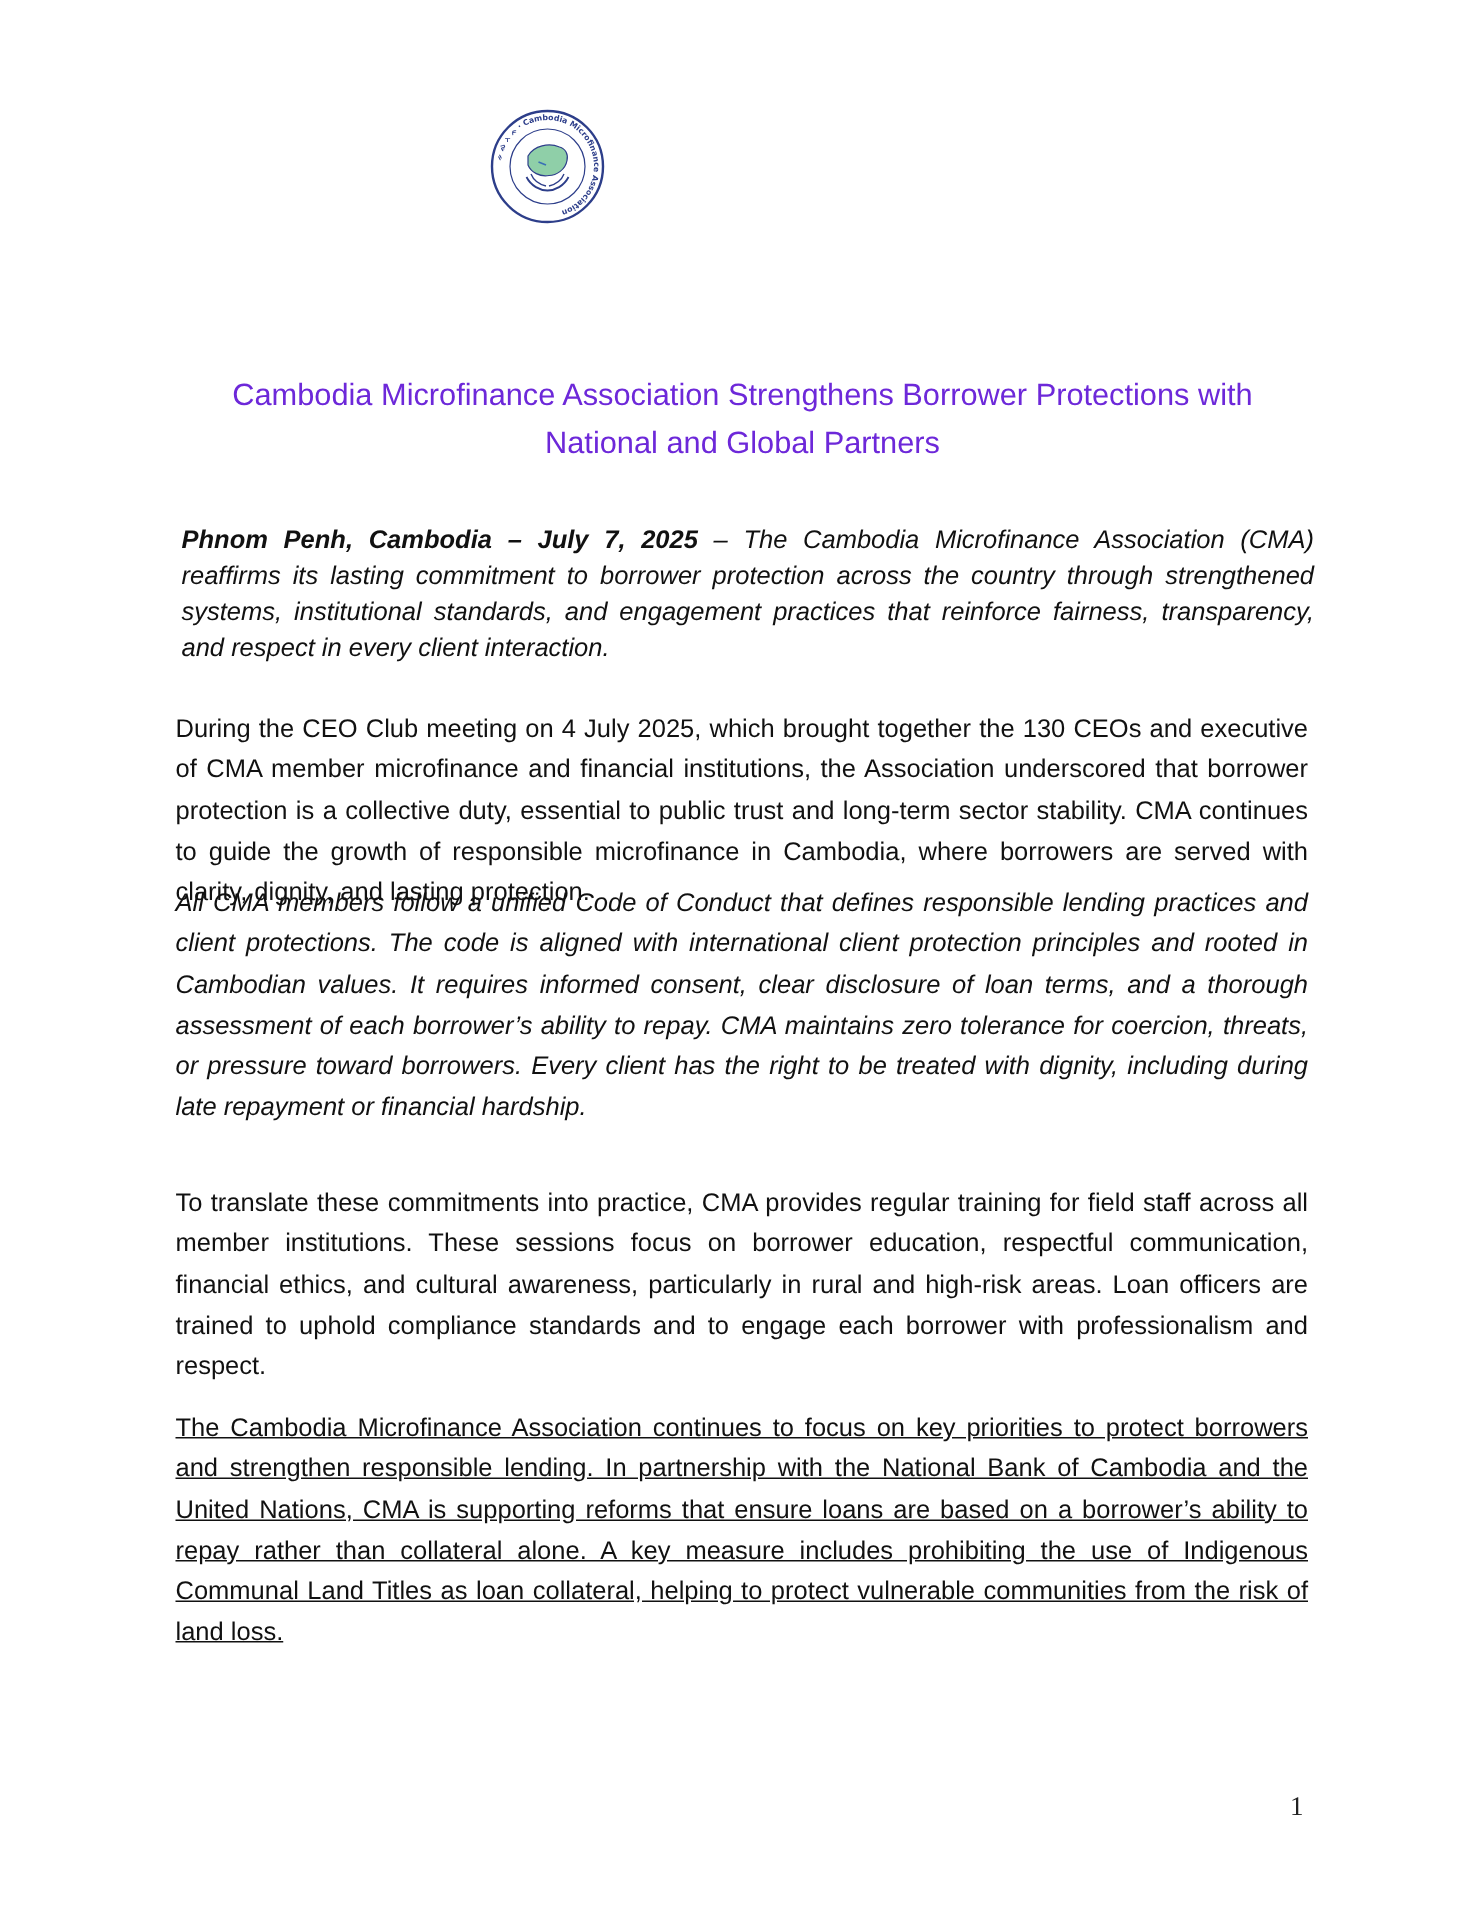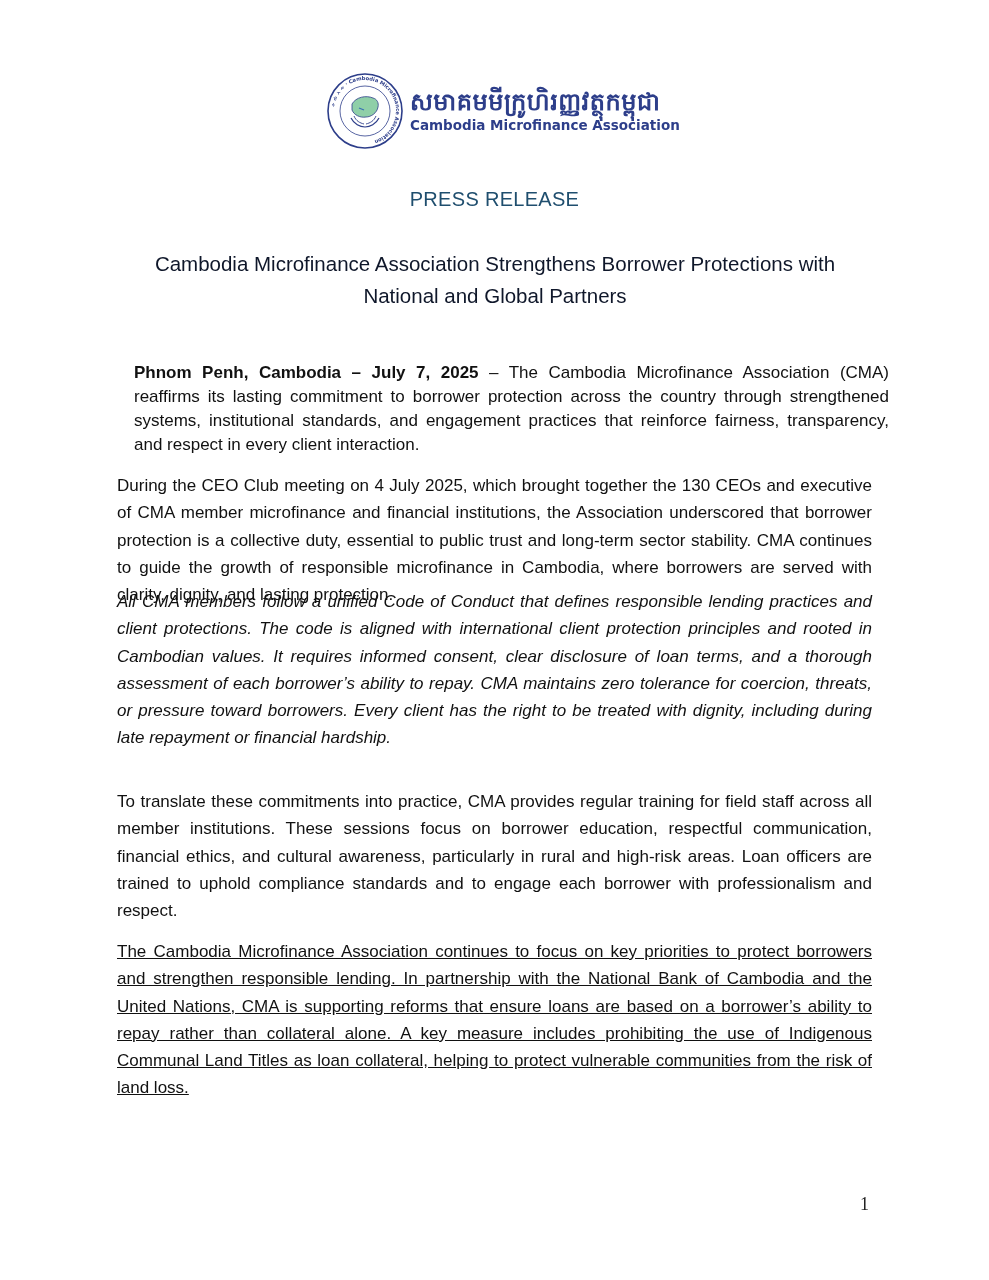--- a/index.html
+++ b/index.html
@@ -10,21 +10,21 @@
   .seal { width: 78px; height: 78px; position: relative; }
   .seal svg { width: 78px; height: 78px; display: block; }
   .logo-text { margin-left: 6px; display: flex; flex-direction: column; }
   .khmer-name { font-family: "DejaVu Sans", sans-serif; font-weight: bold; font-size: 24px; color: #2d3e8a; line-height: 28px; letter-spacing: 0.5px; }
   .en-name { font-family: "DejaVu Sans", sans-serif; font-weight: bold; font-size: 13.5px; color: #2d3e8a; line-height: 18px; margin-top: 0; }
 
   .press { position: absolute; left: 0; width: 989px; top: 188px; text-align: center;
     font-family: "Liberation Sans", sans-serif; font-size: 20px; color: #1f4e6e; letter-spacing: 0.3px; }
 
   .headline { position: absolute; left: 120px; width: 750px; top: 248px; text-align: center;
-    font-family: "Liberation Sans", sans-serif; font-size: 20.5px; line-height: 32px; color: #0f172a; }
+    font-family: "Liberation Sans", sans-serif; font-size: 20.5px; line-height: 32px; color: #6d28d9; }
 
   .body-text { position: absolute; left: 117px; width: 755px;
     font-family: "Liberation Sans", sans-serif; font-size: 17px; color: #111; text-align: justify; }
   .p1 { top: 344px; line-height: 24px; }
   .p2 { top: 472px; line-height: 27.3px; }
   .p3 { top: 588px; line-height: 27.3px; font-style: italic; }
   .p4 { top: 788px; line-height: 27.3px; }
   .p5 { top: 938px; line-height: 27.3px; text-decoration: underline; }
   .body-text b { font-weight: bold; }
 
@@ -46,31 +46,26 @@
         <text font-family="DejaVu Sans, sans-serif" font-size="5.2" fill="#2d3e8a" font-weight="bold">
           <textPath href="#ringPath" startOffset="2%">ᨀ ᨁ ᨂ ᨃ · Cambodia Microfinance Association</textPath>
         </text>
         <path d="M26 32 C30 25,40 23,47 26 C51 27,53 31,52 35 C51 41,45 45,40 45 C34 46,28 43,26 38 Z" fill="#8fcfa8" stroke="#2d3e8a" stroke-width="0.8"></path>
         <path d="M33 36 L38 38" stroke="#3a6fb5" stroke-width="1.2"></path>
         <path d="M25 46 C28 52,34 55,39 55 C44 55,50 52,53 46" fill="none" stroke="#2d3e8a" stroke-width="1.2"></path>
         <path d="M28 44 C30 49,34 51,38 52" fill="none" stroke="#2d3e8a" stroke-width="0.9"></path>
         <path d="M50 44 C48 49,44 51,40 52" fill="none" stroke="#2d3e8a" stroke-width="0.9"></path>
       </svg>
     </div>
-    <div class="logo-text">
-      <span class="khmer-name">សមាគមមីក្រូហិរញ្ញវត្ថុកម្ពុជា</span>
-      <span class="en-name">Cambodia Microfinance Association</span>
-    </div>
   </div>
 
-  <div class="press">PRESS RELEASE</div>
 
   <div class="headline">Cambodia Microfinance Association Strengthens Borrower Protections with National and Global Partners</div>
 
-  <p class="body-text p1" style="margin:17px;"><b>Phnom Penh, Cambodia – July 7, 2025</b><span> – The Cambodia Microfinance Association (CMA) reaffirms its lasting commitment to borrower protection across the country through strengthened systems, institutional standards, and engagement practices that reinforce fairness, transparency, and respect in every client interaction.</span></p>
+  <p class="body-text p1" style="margin:4px;font-style:italic;"><b>Phnom Penh, Cambodia – July 7, 2025</b><span> – The Cambodia Microfinance Association (CMA) reaffirms its lasting commitment to borrower protection across the country through strengthened systems, institutional standards, and engagement practices that reinforce fairness, transparency, and respect in every client interaction.</span></p>
 
   <p class="body-text p2" style="margin:0;">During the CEO Club meeting on 4 July 2025, which brought together the 130 CEOs and executive of CMA member microfinance and financial institutions, the Association underscored that borrower protection is a collective duty, essential to public trust and long-term sector stability. CMA continues to guide the growth of responsible microfinance in Cambodia, where borrowers are served with clarity, dignity, and lasting protection.</p>
 
   <p class="body-text p3" style="margin:0;">All CMA members follow a unified Code of Conduct that defines responsible lending practices and client protections. The code is aligned with international client protection principles and rooted in Cambodian values. It requires informed consent, clear disclosure of loan terms, and a thorough assessment of each borrower’s ability to repay. CMA maintains zero tolerance for coercion, threats, or pressure toward borrowers. Every client has the right to be treated with dignity, including during late repayment or financial hardship.</p>
 
   <p class="body-text p4" style="margin:0;">To translate these commitments into practice, CMA provides regular training for field staff across all member institutions. These sessions focus on borrower education, respectful communication, financial ethics, and cultural awareness, particularly in rural and high-risk areas. Loan officers are trained to uphold compliance standards and to engage each borrower with professionalism and respect.</p>
 
   <p class="body-text p5" style="margin:0;">The Cambodia Microfinance Association continues to focus on key priorities to protect borrowers and strengthen responsible lending. In partnership with the National Bank of Cambodia and the United Nations, CMA is supporting reforms that ensure loans are based on a borrower’s ability to repay rather than collateral alone. A key measure includes prohibiting the use of Indigenous Communal Land Titles as loan collateral, helping to protect vulnerable communities from the risk of land loss.</p>
 
   <div class="page-num">1</div>

